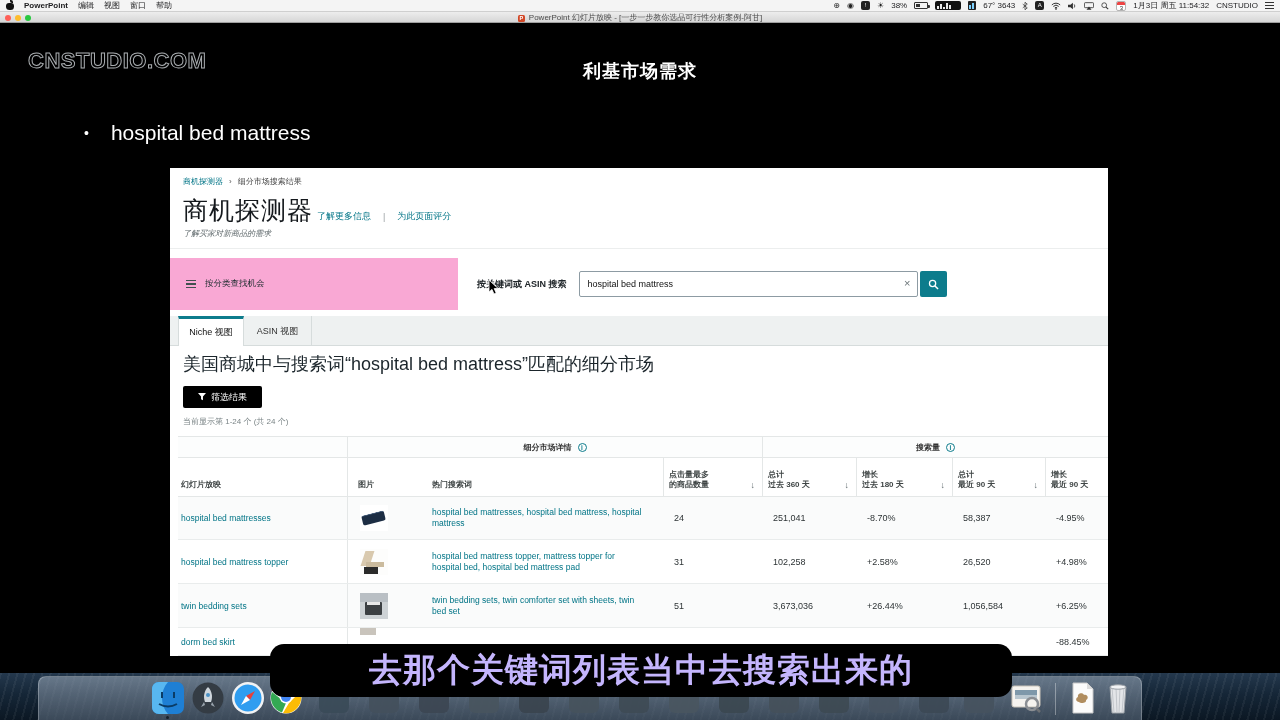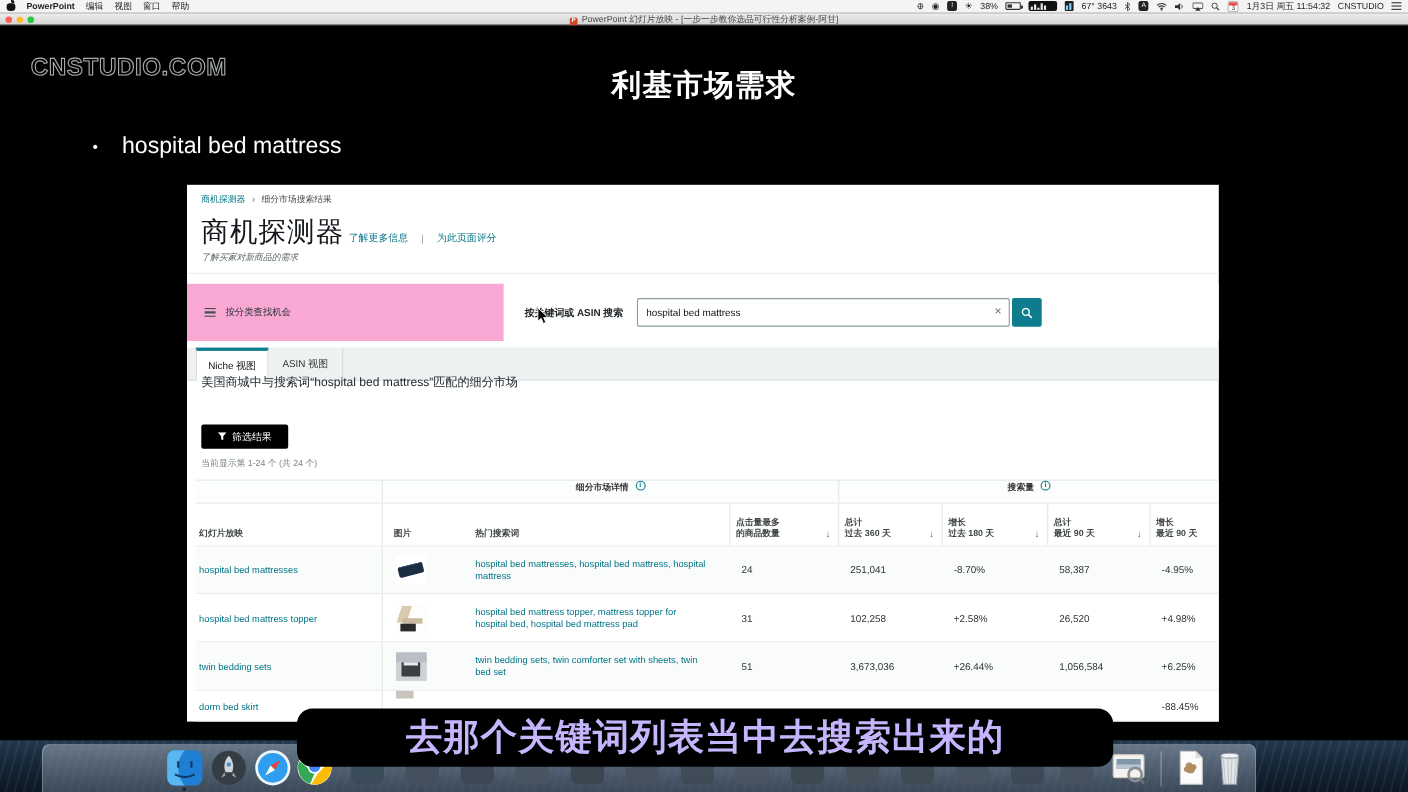--- a/index.html
+++ b/index.html
@@ -41,21 +41,21 @@
   .tl i{width:6px;height:6px;border-radius:50%;display:block}
   .tl .r{background:#ff5f57}.tl .y{background:#febc2e}.tl .g{background:#28c840}
   .ppt-badge{display:inline-block;width:7px;height:7px;background:#d24726;border-radius:1.5px;color:#fff;
     font-size:5.5px;line-height:7px;text-align:center;font-weight:bold;margin-right:4px}
 
   
   .slide{position:absolute;top:23px;left:0;width:1280px;height:650px;background:#000;z-index:1}
   .watermark{position:absolute;left:28px;top:25px;font-size:22px;font-weight:bold;letter-spacing:.5px;
     color:transparent;-webkit-text-stroke:1px #a9adb0}
   .slide-title{position:absolute;left:0;top:36px;width:100%;text-align:center;color:#fff;
-    font-size:27px;font-weight:bold;letter-spacing:1px}
+    font-size:18px;font-weight:bold;letter-spacing:1px}
   .bullet-row{position:absolute;left:84px;top:98px;display:flex;align-items:center;color:#fff}
   .bullet-dot{font-size:14px;margin-right:22px}
   .bullet-text{font-size:21px}
 
   
   .shot{position:absolute;left:170px;top:168px;width:938px;height:488px;background:#fff;overflow:hidden;z-index:2;color:#222}
   .crumb{position:absolute;left:13px;top:8px;font-size:8px;display:flex;gap:6px;align-items:center}
   .crumb .lnk{color:#007486}
   .crumb .sep{color:#555;font-size:8px}
   .crumb .cur{color:#444}
@@ -81,30 +81,30 @@
   .search-btn{width:27px;height:26px;background:#0d7c8c;border:none;border-radius:2px;margin-left:2px;
     display:flex;align-items:center;justify-content:center}
   .cursor{position:absolute;left:318px;top:112px;z-index:5}
 
   .tabbar{position:absolute;left:0;top:148px;width:938px;height:30px;background:#eef1f1;border-bottom:1px solid #d6dcdc}
   .tab{position:absolute;top:0;height:30px;display:flex;align-items:center;justify-content:center;font-size:9px}
   .tab.active{left:8px;width:66px;background:#fff;border:1px solid #d6dcdc;border-bottom:none;
     border-top:3px solid #0d7c8c;color:#111}
   .tab.inactive{left:74px;width:68px;color:#333;border-right:1px solid #d6dcdc}
 
-  .results-h2{position:absolute;left:13px;top:172px;font-size:11px;color:#1b252b;font-weight:400}
+  .results-h2{position:absolute;left:13px;top:184px;font-size:18px;color:#1b252b;font-weight:400}
   .filter-btn{position:absolute;left:13px;top:218px;width:79px;height:22px;background:#000000;border:none;
     border-radius:2px;color:#fff;font-size:9px;display:flex;align-items:center;justify-content:center;gap:5px}
   .showing{position:absolute;left:13px;top:248px;font-size:8px;color:#7a8486}
 
   
   .ntable{position:absolute;left:8px;top:268px;width:930px;font-size:8.5px}
   .trow{display:flex;width:930px}
   .g-row{height:22px;border-top:1px solid #e4e7e7;border-bottom:1px solid #e4e7e7;background:#fcfdfd}
-  .g-row .gc{display:flex;justify-content:center;font-size:8px;font-weight:bold;color:#333;gap:6px}
+  .g-row .gc{display:flex;align-items:center;justify-content:center;font-size:8px;font-weight:bold;color:#333;gap:6px}
   .gc1{width:170px;border-right:1px solid #e4e7e7}
   .gc2{width:415px;border-right:1px solid #e4e7e7}
   .gc3{width:345px}
   .info-i{display:inline-block;width:9px;height:9px;border:1px solid #0d7c8c;border-radius:50%;
     color:#0d7c8c;font-size:6.5px;line-height:7.5px;text-align:center;font-weight:bold}
   .h-row{height:39px;border-bottom:1px solid #e4e7e7;background:#fff}
   .hc{display:flex;align-items:flex-end;padding-bottom:6px;font-size:8px;font-weight:bold;color:#3f4545;line-height:10px}
   .hc .arrow{font-weight:normal;color:#5c676b;font-size:9px;margin-left:auto;margin-right:7px}
   .w1{width:170px}.w2{width:77px}.w3{width:239px}.w4{width:99px}.w5{width:94px}.w6{width:96px}.w7{width:93px}.w8{width:62px}
   .bR{border-right:1px solid #e4e7e7}

